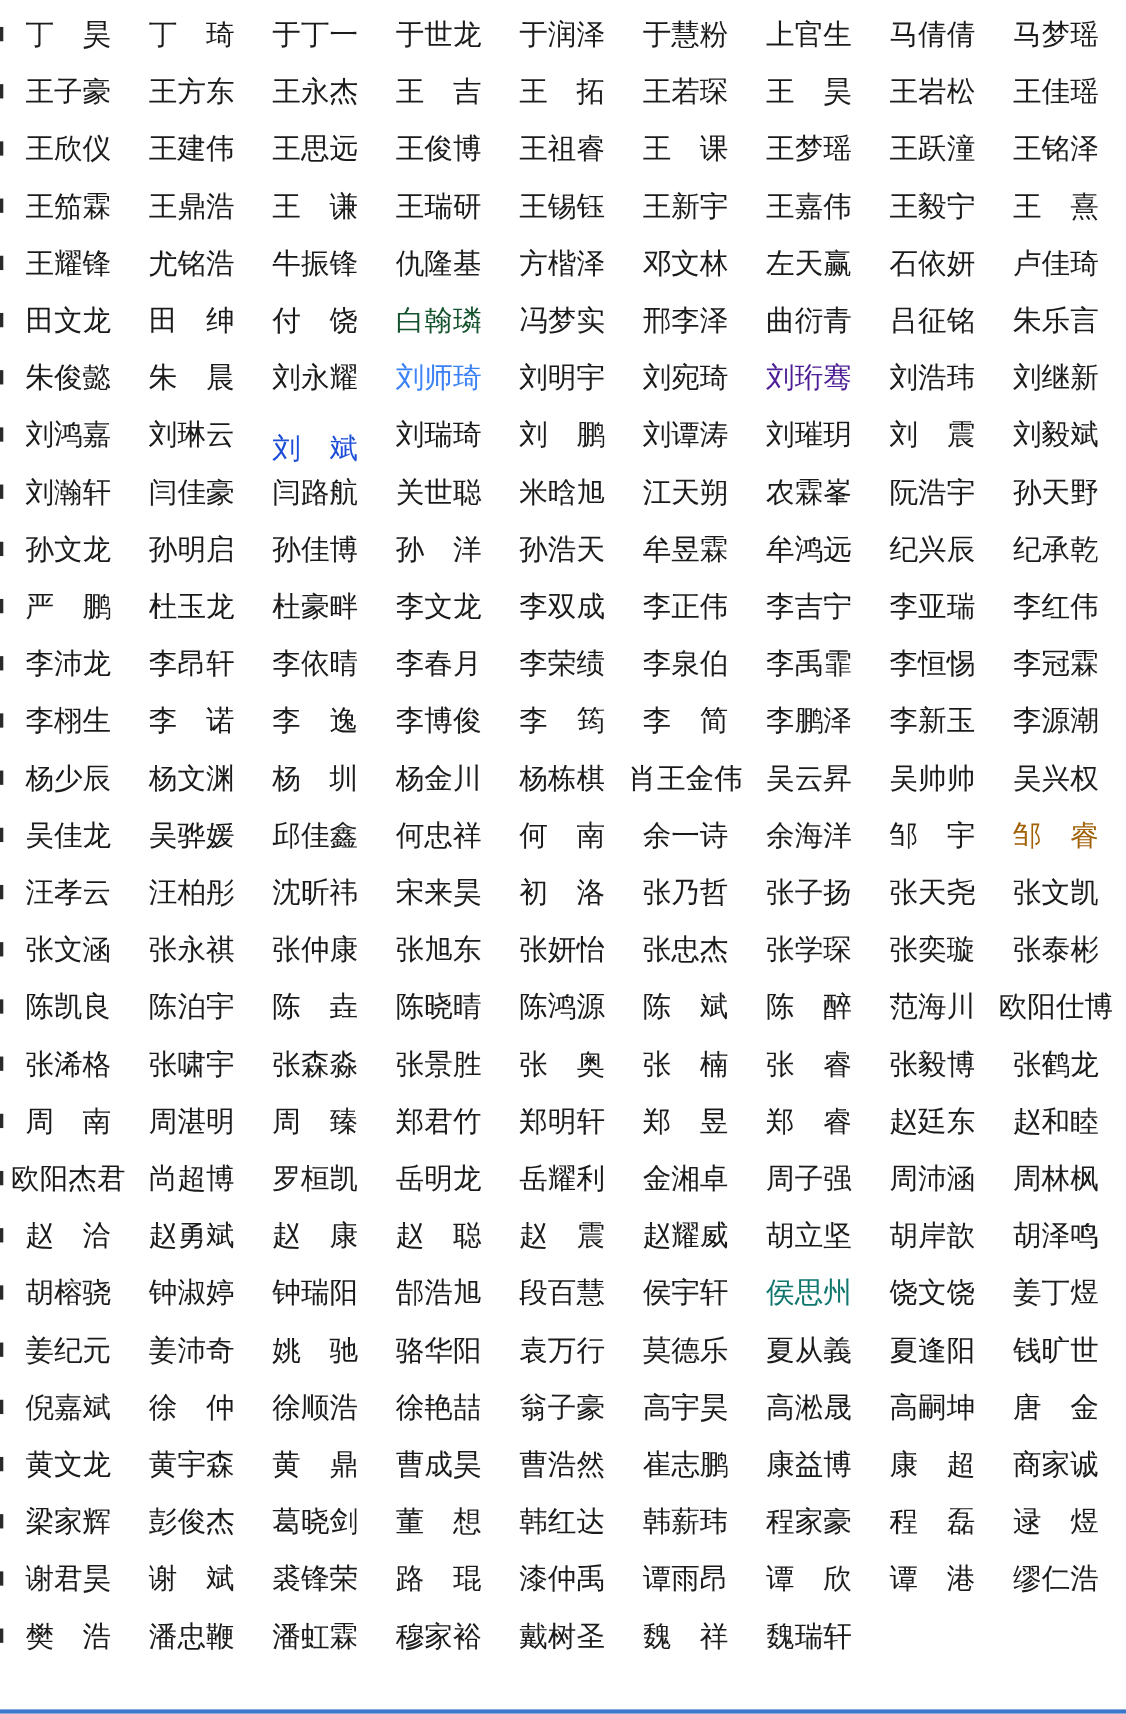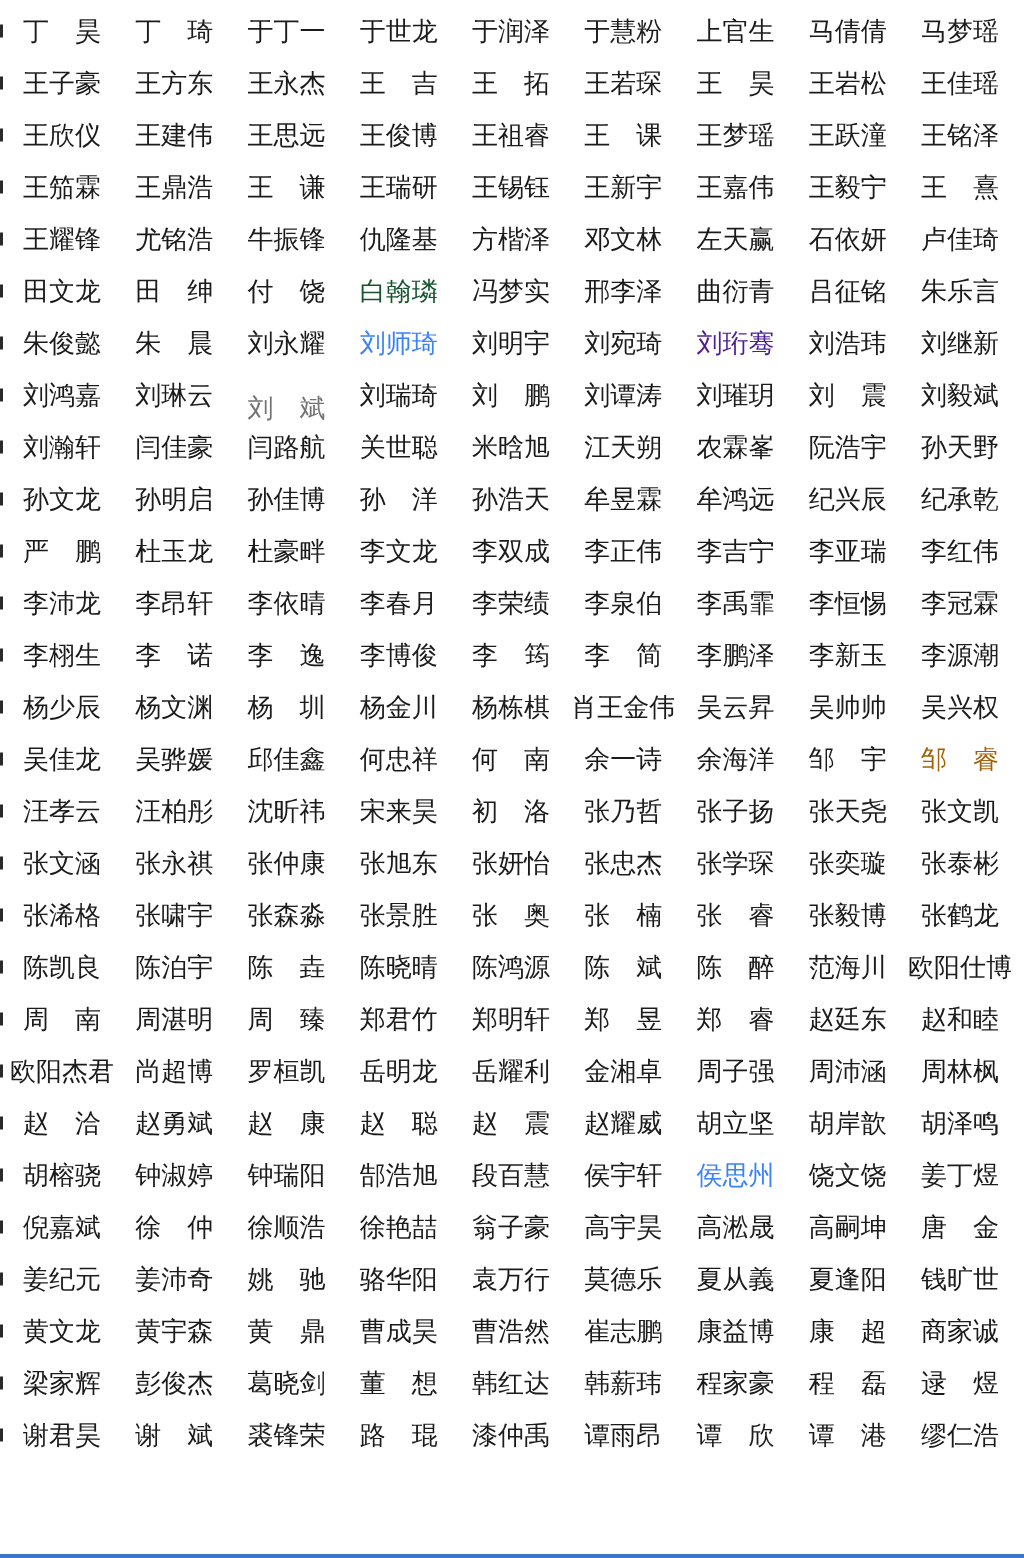--- a/index.html
+++ b/index.html
@@ -137,21 +137,21 @@
         <div class="cell"><span class="name" style="color: #3b82f6;">刘师琦</span></div>
         <div class="cell"><span class="name" style="color: rgb(27, 27, 27);">刘明宇</span></div>
         <div class="cell"><span class="name" style="color: rgb(27, 27, 27);">刘宛琦</span></div>
         <div class="cell"><span class="name" style="color: #4c1d95;">刘珩骞</span></div>
         <div class="cell"><span class="name" style="color: rgb(27, 27, 27);">刘浩玮</span></div>
         <div class="cell"><span class="name" style="color: rgb(27, 27, 27);">刘继新</span></div>
       </div>
       <div class="row">
         <div class="cell"><span class="name" style="color: rgb(27, 27, 27);">刘鸿嘉</span></div>
         <div class="cell"><span class="name" style="color: rgb(27, 27, 27);">刘琳云</span></div>
-        <div class="cell"><span class="name" style="color: #737373; margin-top: 25px;">刘　斌</span></div>
+        <div class="cell"><span class="name" style="color: #1d4ed8; margin-top: 25px;">刘　斌</span></div>
         <div class="cell"><span class="name" style="color: rgb(27, 27, 27);">刘瑞琦</span></div>
         <div class="cell"><span class="name" style="color: rgb(27, 27, 27);">刘　鹏</span></div>
         <div class="cell"><span class="name" style="color: rgb(27, 27, 27);">刘谭涛</span></div>
         <div class="cell"><span class="name" style="color: rgb(27, 27, 27);">刘璀玥</span></div>
         <div class="cell"><span class="name" style="color: rgb(27, 27, 27);">刘　震</span></div>
         <div class="cell"><span class="name" style="color: rgb(27, 27, 27);">刘毅斌</span></div>
       </div>
       <div class="row">
         <div class="cell"><span class="name" style="color: rgb(27, 27, 27);">刘瀚轩</span></div>
         <div class="cell"><span class="name" style="color: rgb(27, 27, 27);">闫佳豪</span></div>
@@ -245,42 +245,42 @@
         <div class="cell"><span class="name" style="color: rgb(27, 27, 27);">张永祺</span></div>
         <div class="cell"><span class="name" style="color: rgb(27, 27, 27);">张仲康</span></div>
         <div class="cell"><span class="name" style="color: rgb(27, 27, 27);">张旭东</span></div>
         <div class="cell"><span class="name" style="color: rgb(27, 27, 27);">张妍怡</span></div>
         <div class="cell"><span class="name" style="color: rgb(27, 27, 27);">张忠杰</span></div>
         <div class="cell"><span class="name" style="color: rgb(27, 27, 27);">张学琛</span></div>
         <div class="cell"><span class="name" style="color: rgb(27, 27, 27);">张奕璇</span></div>
         <div class="cell"><span class="name" style="color: rgb(27, 27, 27);">张泰彬</span></div>
       </div>
       <div class="row">
+        <div class="cell"><span class="name" style="color: rgb(27, 27, 27);">陈凯良</span></div>
+        <div class="cell"><span class="name" style="color: rgb(27, 27, 27);">陈泊宇</span></div>
+        <div class="cell"><span class="name" style="color: rgb(27, 27, 27);">陈　垚</span></div>
+        <div class="cell"><span class="name" style="color: rgb(27, 27, 27);">陈晓晴</span></div>
+        <div class="cell"><span class="name" style="color: rgb(27, 27, 27);">陈鸿源</span></div>
+        <div class="cell"><span class="name" style="color: rgb(27, 27, 27);">陈　斌</span></div>
+        <div class="cell"><span class="name" style="color: rgb(27, 27, 27);">陈　醉</span></div>
+        <div class="cell"><span class="name" style="color: rgb(27, 27, 27);">范海川</span></div>
+        <div class="cell"><span class="name" style="color: rgb(27, 27, 27);">欧阳仕博</span></div>
+      </div>
+      <div class="row">
         <div class="cell"><span class="name" style="color: rgb(27, 27, 27);">张浠格</span></div>
         <div class="cell"><span class="name" style="color: rgb(27, 27, 27);">张啸宇</span></div>
         <div class="cell"><span class="name" style="color: rgb(27, 27, 27);">张森淼</span></div>
         <div class="cell"><span class="name" style="color: rgb(27, 27, 27);">张景胜</span></div>
         <div class="cell"><span class="name" style="color: rgb(27, 27, 27);">张　奥</span></div>
         <div class="cell"><span class="name" style="color: rgb(27, 27, 27);">张　楠</span></div>
         <div class="cell"><span class="name" style="color: rgb(27, 27, 27);">张　睿</span></div>
         <div class="cell"><span class="name" style="color: rgb(27, 27, 27);">张毅博</span></div>
         <div class="cell"><span class="name" style="color: rgb(27, 27, 27);">张鹤龙</span></div>
       </div>
       <div class="row">
-        <div class="cell"><span class="name" style="color: rgb(27, 27, 27);">陈凯良</span></div>
-        <div class="cell"><span class="name" style="color: rgb(27, 27, 27);">陈泊宇</span></div>
-        <div class="cell"><span class="name" style="color: rgb(27, 27, 27);">陈　垚</span></div>
-        <div class="cell"><span class="name" style="color: rgb(27, 27, 27);">陈晓晴</span></div>
-        <div class="cell"><span class="name" style="color: rgb(27, 27, 27);">陈鸿源</span></div>
-        <div class="cell"><span class="name" style="color: rgb(27, 27, 27);">陈　斌</span></div>
-        <div class="cell"><span class="name" style="color: rgb(27, 27, 27);">陈　醉</span></div>
-        <div class="cell"><span class="name" style="color: rgb(27, 27, 27);">范海川</span></div>
-        <div class="cell"><span class="name" style="color: rgb(27, 27, 27);">欧阳仕博</span></div>
-      </div>
-      <div class="row">
         <div class="cell"><span class="name" style="color: rgb(27, 27, 27);">周　南</span></div>
         <div class="cell"><span class="name" style="color: rgb(27, 27, 27);">周湛明</span></div>
         <div class="cell"><span class="name" style="color: rgb(27, 27, 27);">周　臻</span></div>
         <div class="cell"><span class="name" style="color: rgb(27, 27, 27);">郑君竹</span></div>
         <div class="cell"><span class="name" style="color: rgb(27, 27, 27);">郑明轩</span></div>
         <div class="cell"><span class="name" style="color: rgb(27, 27, 27);">郑　昱</span></div>
         <div class="cell"><span class="name" style="color: rgb(27, 27, 27);">郑　睿</span></div>
         <div class="cell"><span class="name" style="color: rgb(27, 27, 27);">赵廷东</span></div>
         <div class="cell"><span class="name" style="color: rgb(27, 27, 27);">赵和睦</span></div>
       </div>
@@ -306,47 +306,47 @@
         <div class="cell"><span class="name" style="color: rgb(27, 27, 27);">胡岸歆</span></div>
         <div class="cell"><span class="name" style="color: rgb(27, 27, 27);">胡泽鸣</span></div>
       </div>
       <div class="row">
         <div class="cell"><span class="name" style="color: rgb(27, 27, 27);">胡榕骁</span></div>
         <div class="cell"><span class="name" style="color: rgb(27, 27, 27);">钟淑婷</span></div>
         <div class="cell"><span class="name" style="color: rgb(27, 27, 27);">钟瑞阳</span></div>
         <div class="cell"><span class="name" style="color: rgb(27, 27, 27);">郜浩旭</span></div>
         <div class="cell"><span class="name" style="color: rgb(27, 27, 27);">段百慧</span></div>
         <div class="cell"><span class="name" style="color: rgb(27, 27, 27);">侯宇轩</span></div>
-        <div class="cell"><span class="name" style="color: #3b82f6;">侯思州</span></div>
+        <div class="cell"><span class="name" style="color: #0f766e;">侯思州</span></div>
         <div class="cell"><span class="name" style="color: rgb(27, 27, 27);">饶文饶</span></div>
         <div class="cell"><span class="name" style="color: rgb(27, 27, 27);">姜丁煜</span></div>
+      </div>
+      <div class="row">
+        <div class="cell"><span class="name" style="color: rgb(27, 27, 27);">姜纪元</span></div>
+        <div class="cell"><span class="name" style="color: rgb(27, 27, 27);">姜沛奇</span></div>
+        <div class="cell"><span class="name" style="color: rgb(27, 27, 27);">姚　驰</span></div>
+        <div class="cell"><span class="name" style="color: rgb(27, 27, 27);">骆华阳</span></div>
+        <div class="cell"><span class="name" style="color: rgb(27, 27, 27);">袁万行</span></div>
+        <div class="cell"><span class="name" style="color: rgb(27, 27, 27);">莫德乐</span></div>
+        <div class="cell"><span class="name" style="color: rgb(27, 27, 27);">夏从義</span></div>
+        <div class="cell"><span class="name" style="color: rgb(27, 27, 27);">夏逢阳</span></div>
+        <div class="cell"><span class="name" style="color: rgb(27, 27, 27);">钱旷世</span></div>
       </div>
       <div class="row">
         <div class="cell"><span class="name" style="color: rgb(27, 27, 27);">倪嘉斌</span></div>
         <div class="cell"><span class="name" style="color: rgb(27, 27, 27);">徐　仲</span></div>
         <div class="cell"><span class="name" style="color: rgb(27, 27, 27);">徐顺浩</span></div>
         <div class="cell"><span class="name" style="color: rgb(27, 27, 27);">徐艳喆</span></div>
         <div class="cell"><span class="name" style="color: rgb(27, 27, 27);">翁子豪</span></div>
         <div class="cell"><span class="name" style="color: rgb(27, 27, 27);">高宇昊</span></div>
         <div class="cell"><span class="name" style="color: rgb(27, 27, 27);">高淞晟</span></div>
         <div class="cell"><span class="name" style="color: rgb(27, 27, 27);">高嗣坤</span></div>
         <div class="cell"><span class="name" style="color: rgb(27, 27, 27);">唐　金</span></div>
       </div>
       <div class="row">
-        <div class="cell"><span class="name" style="color: rgb(27, 27, 27);">姜纪元</span></div>
-        <div class="cell"><span class="name" style="color: rgb(27, 27, 27);">姜沛奇</span></div>
-        <div class="cell"><span class="name" style="color: rgb(27, 27, 27);">姚　驰</span></div>
-        <div class="cell"><span class="name" style="color: rgb(27, 27, 27);">骆华阳</span></div>
-        <div class="cell"><span class="name" style="color: rgb(27, 27, 27);">袁万行</span></div>
-        <div class="cell"><span class="name" style="color: rgb(27, 27, 27);">莫德乐</span></div>
-        <div class="cell"><span class="name" style="color: rgb(27, 27, 27);">夏从義</span></div>
-        <div class="cell"><span class="name" style="color: rgb(27, 27, 27);">夏逢阳</span></div>
-        <div class="cell"><span class="name" style="color: rgb(27, 27, 27);">钱旷世</span></div>
-      </div>
-      <div class="row">
         <div class="cell"><span class="name" style="color: rgb(27, 27, 27);">黄文龙</span></div>
         <div class="cell"><span class="name" style="color: rgb(27, 27, 27);">黄宇森</span></div>
         <div class="cell"><span class="name" style="color: rgb(27, 27, 27);">黄　鼎</span></div>
         <div class="cell"><span class="name" style="color: rgb(27, 27, 27);">曹成昊</span></div>
         <div class="cell"><span class="name" style="color: rgb(27, 27, 27);">曹浩然</span></div>
         <div class="cell"><span class="name" style="color: rgb(27, 27, 27);">崔志鹏</span></div>
         <div class="cell"><span class="name" style="color: rgb(27, 27, 27);">康益博</span></div>
         <div class="cell"><span class="name" style="color: rgb(27, 27, 27);">康　超</span></div>
         <div class="cell"><span class="name" style="color: rgb(27, 27, 27);">商家诚</span></div>
       </div>
@@ -365,15 +365,26 @@
         <div class="cell"><span class="name" style="color: rgb(27, 27, 27);">谢君昊</span></div>
         <div class="cell"><span class="name" style="color: rgb(27, 27, 27);">谢　斌</span></div>
         <div class="cell"><span class="name" style="color: rgb(27, 27, 27);">裘锋荣</span></div>
         <div class="cell"><span class="name" style="color: rgb(27, 27, 27);">路　琨</span></div>
         <div class="cell"><span class="name" style="color: rgb(27, 27, 27);">漆仲禹</span></div>
         <div class="cell"><span class="name" style="color: rgb(27, 27, 27);">谭雨昂</span></div>
         <div class="cell"><span class="name" style="color: rgb(27, 27, 27);">谭　欣</span></div>
         <div class="cell"><span class="name" style="color: rgb(27, 27, 27);">谭　港</span></div>
         <div class="cell"><span class="name" style="color: rgb(27, 27, 27);">缪仁浩</span></div>
       </div>
+      <div class="row">
+        <div class="cell"><span class="name" style="color: rgb(27, 27, 27);">樊　浩</span></div>
+        <div class="cell"><span class="name" style="color: rgb(27, 27, 27);">潘忠鞭</span></div>
+        <div class="cell"><span class="name" style="color: rgb(27, 27, 27);">潘虹霖</span></div>
+        <div class="cell"><span class="name" style="color: rgb(27, 27, 27);">穆家裕</span></div>
+        <div class="cell"><span class="name" style="color: rgb(27, 27, 27);">戴树圣</span></div>
+        <div class="cell"><span class="name" style="color: rgb(27, 27, 27);">魏　祥</span></div>
+        <div class="cell"><span class="name" style="color: rgb(27, 27, 27);">魏瑞轩</span></div>
+        <div class="cell"></div>
+        <div class="cell"></div>
+      </div>
     </div>
   <div class="bottom-rule" id="bottom-rule" style="background: rgb(58, 118, 201);"></div>
 </div>
 
 </body></html>

